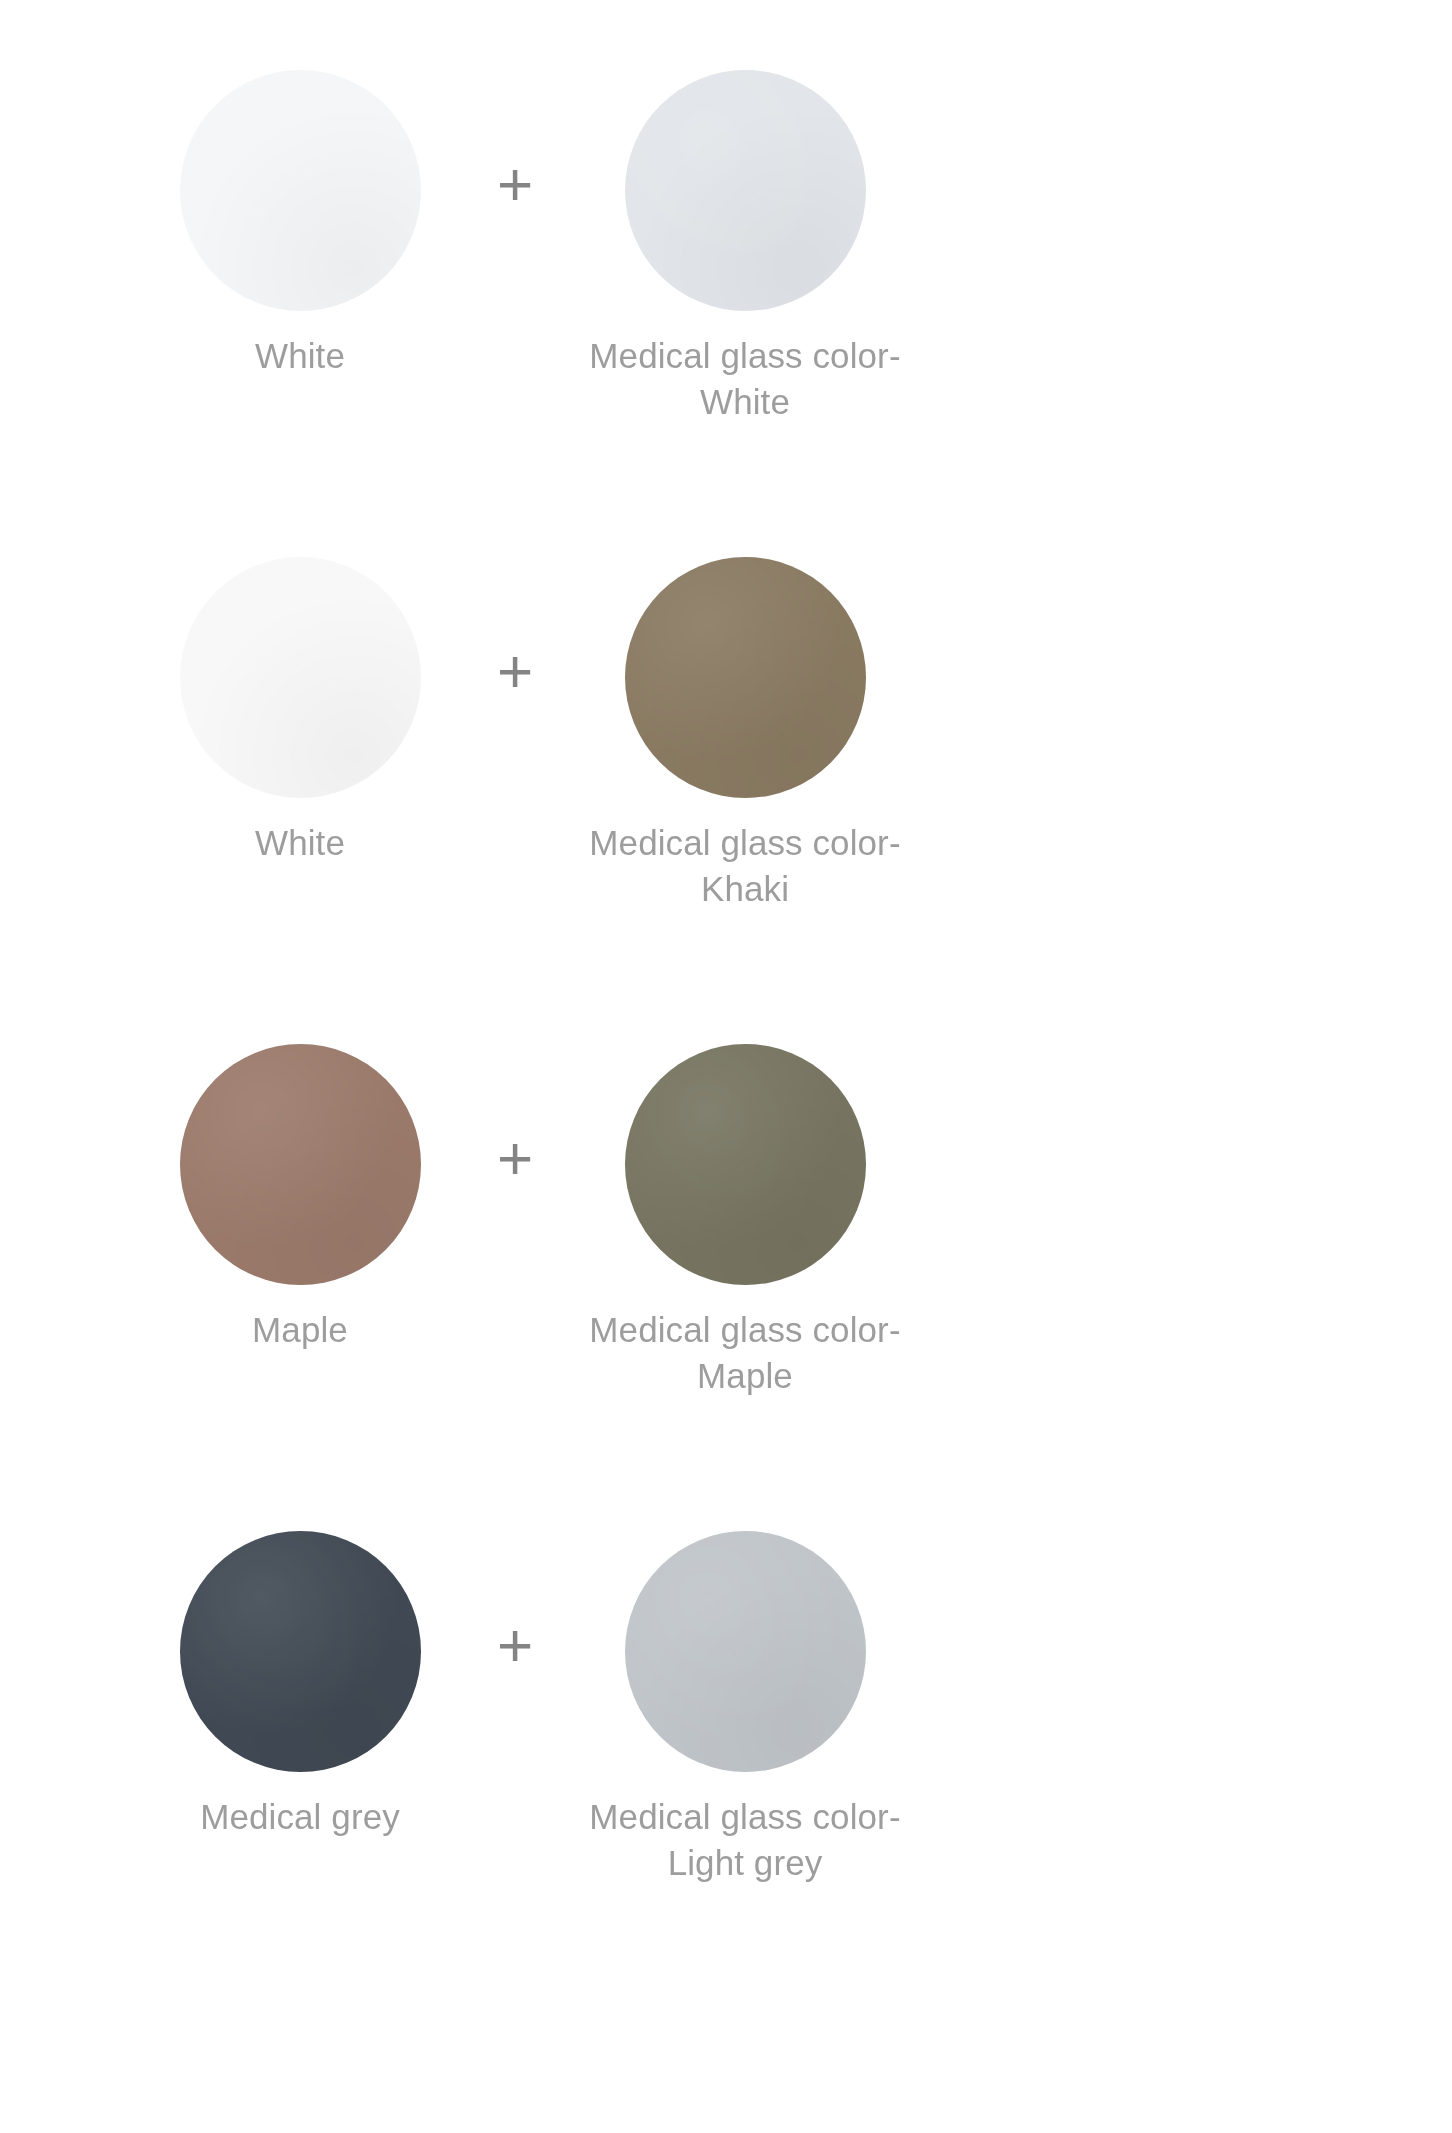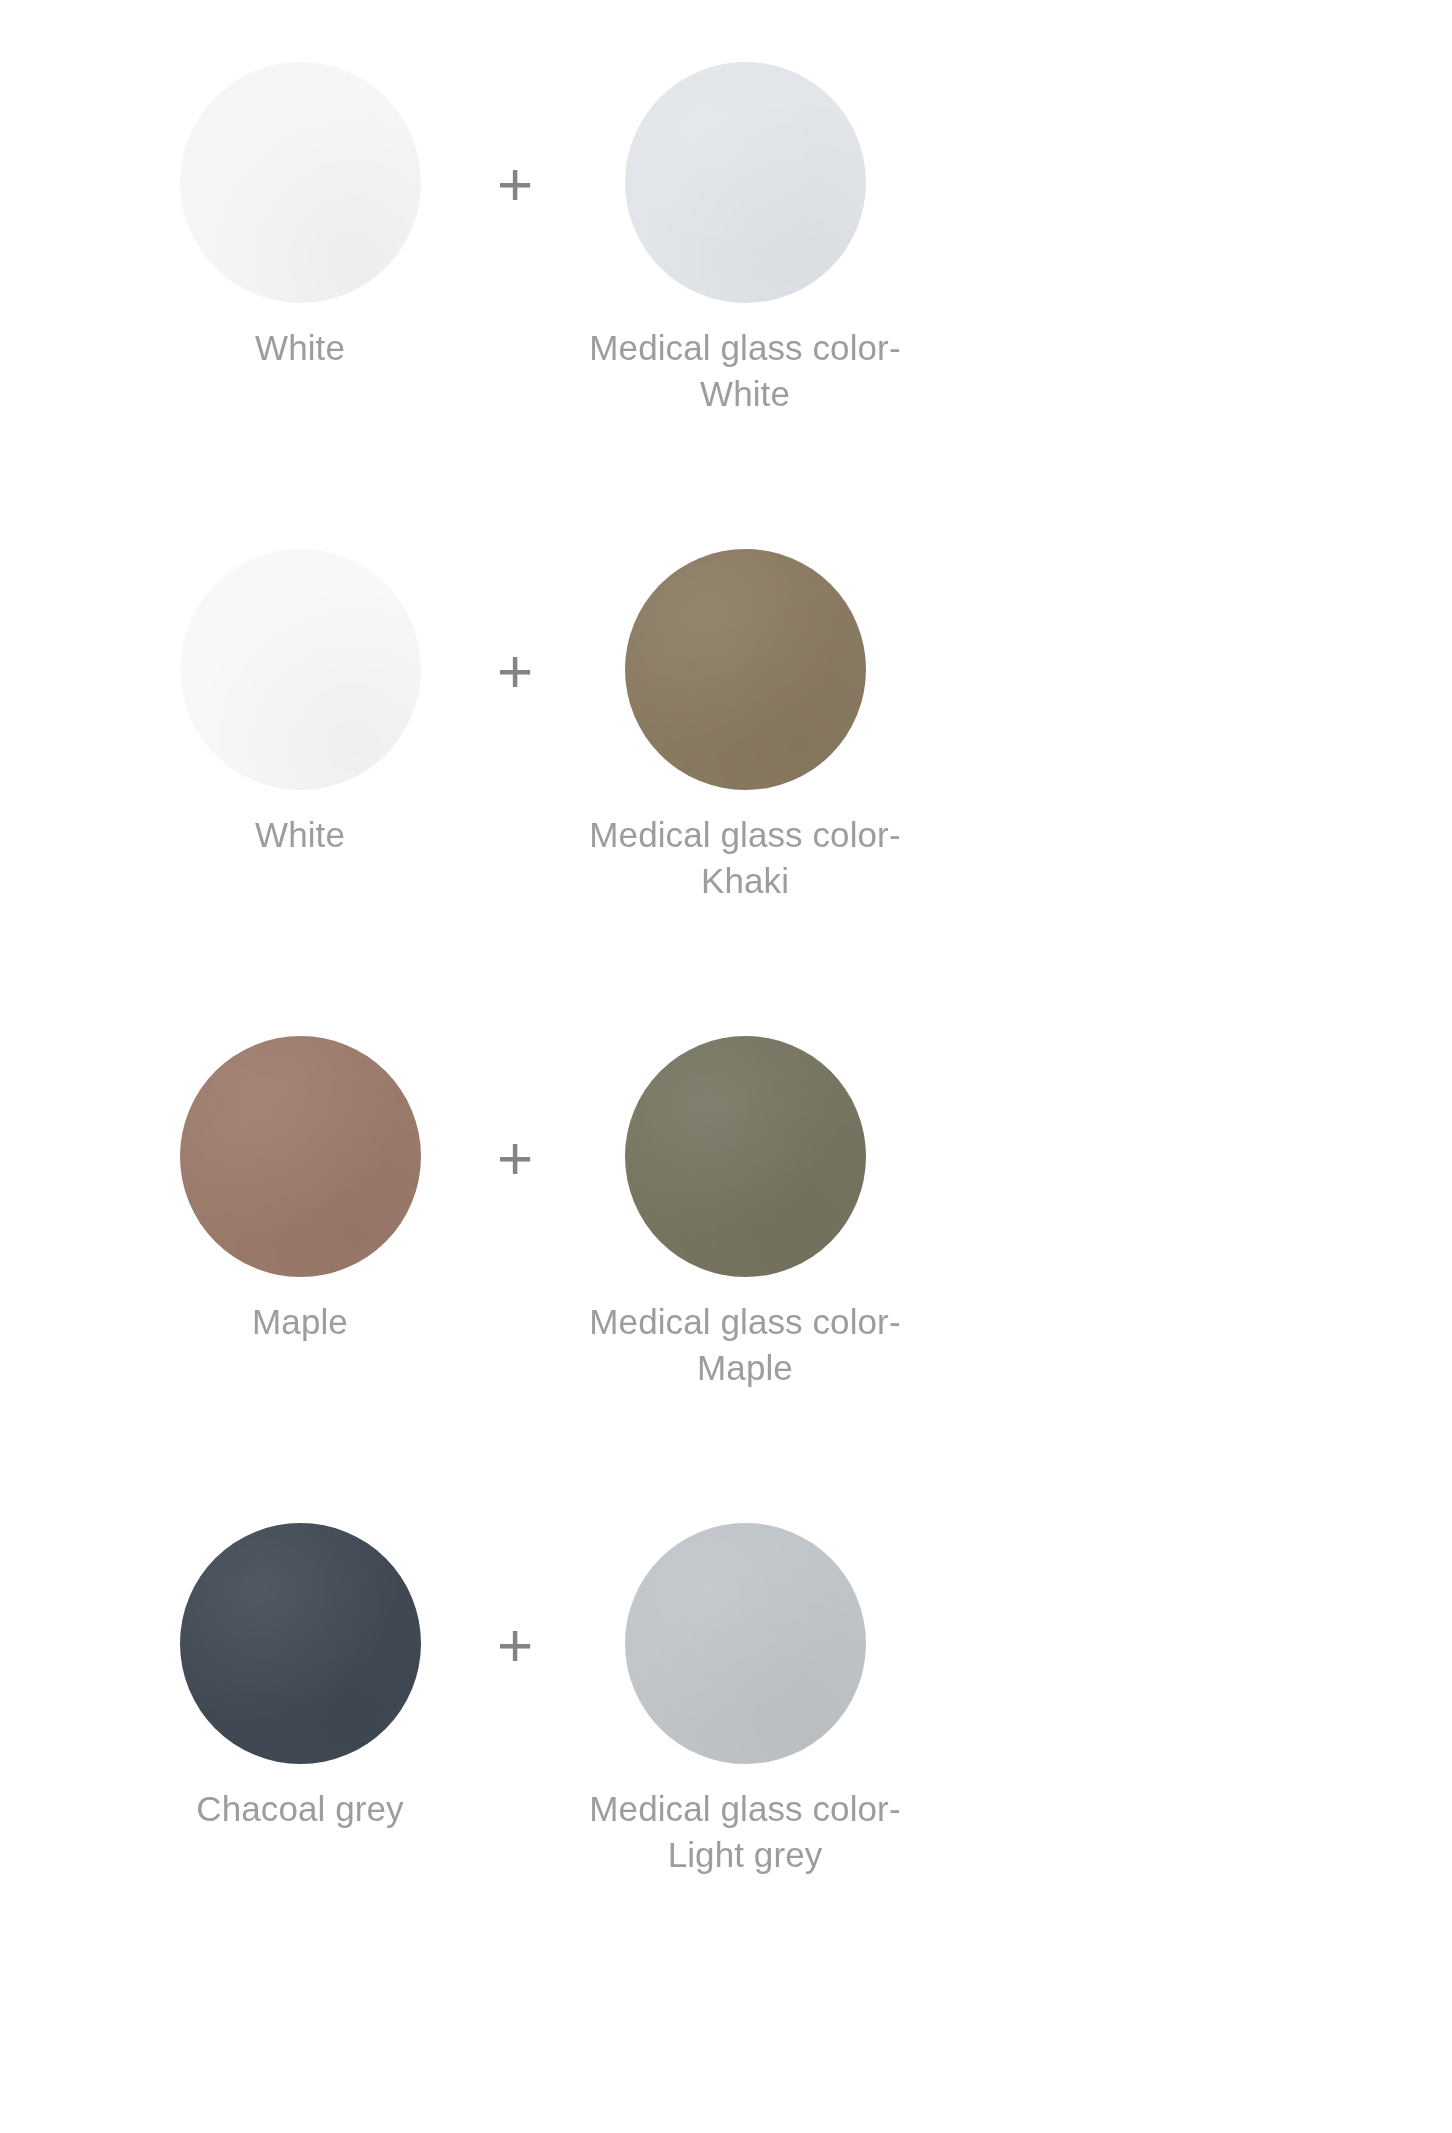--- a/index.html
+++ b/index.html
@@ -33,21 +33,21 @@
 
   .combo-row {
     position: relative;
     width: 1452px;
     height: 487px;
   }
 
   
   .swatch-cell {
     position: absolute;
-    top: 0;
+    top: 8px;
     width: 420px;
     display: flex;
     flex-direction: column;
     align-items: center;
   }
   .swatch-cell.left  { left: 90px; }
   .swatch-cell.right { left: 535px; justify-content: space-between; }
 
   .swatch-disc {
     width: 241px;
@@ -140,21 +140,21 @@
       <div class="swatch-cell right">
         <div class="swatch-disc" style="background-color: rgb(119, 117, 97);"></div>
         <div class="swatch-label" style="color: rgb(157, 157, 157);">Medical glass color-
 Maple</div>
       </div>
     </div>
 
     <div class="combo-row">
       <div class="swatch-cell left">
         <div class="swatch-disc" style="background-color: rgb(65, 74, 84);"></div>
-        <div class="swatch-label" style="color: rgb(157, 157, 157);">Chacoal grey</div>
+        <div class="swatch-label" style="color: rgb(157, 157, 157);">Medical grey</div>
       </div>
       <div class="plus-op" style="color: rgb(132, 132, 132);">+</div>
       <div class="swatch-cell right">
         <div class="swatch-disc" style="background-color: rgb(192, 197, 202);"></div>
         <div class="swatch-label" style="color: rgb(157, 157, 157);">Medical glass color-
 Light grey</div>
       </div>
     </div>
 
   </div>

